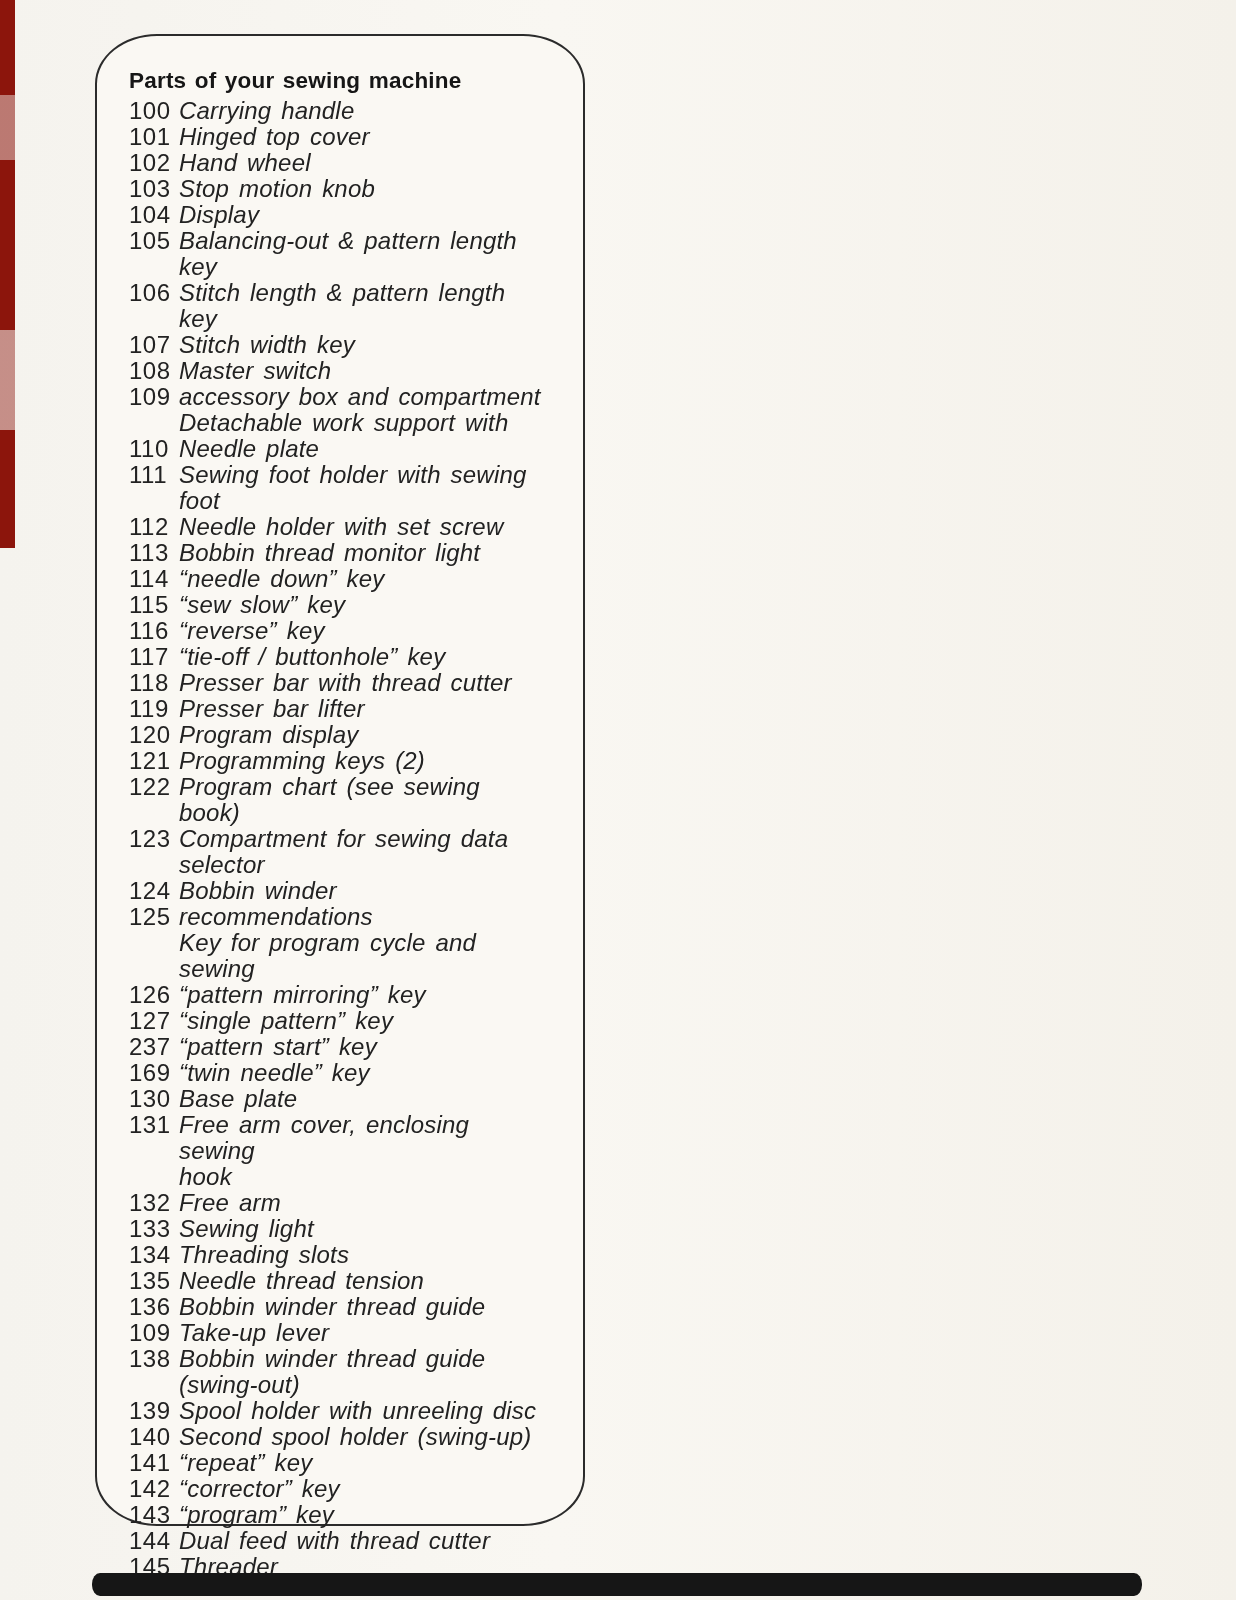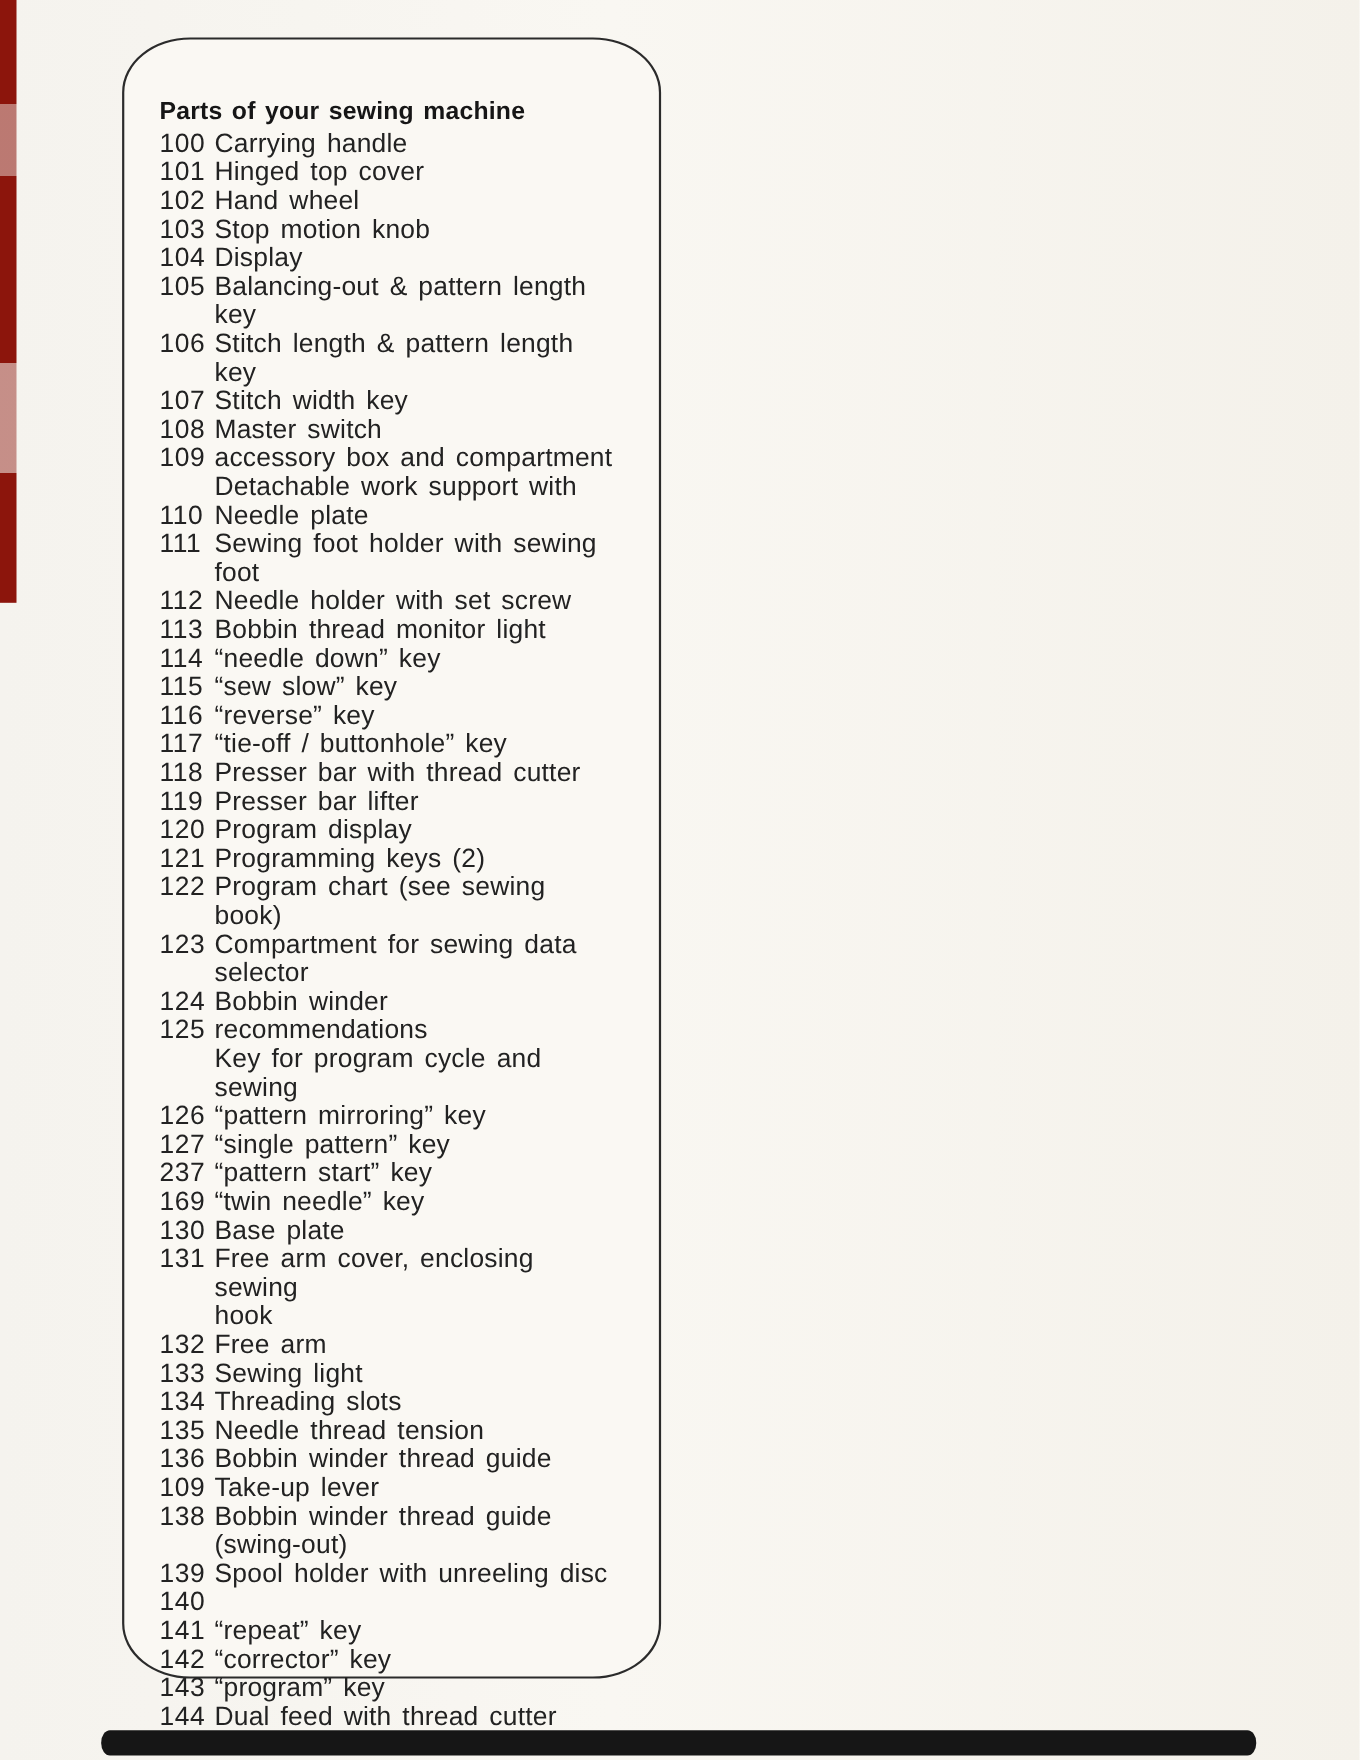--- a/index.html
+++ b/index.html
@@ -47,22 +47,21 @@
   .card {
     position: absolute;
     left: 95px;
     top: 34px;
     width: 490px;
     height: 1492px;
     border: 2px solid #2b2b2b;
     border-radius: 62px / 50px;
     background: #faf8f3;
     box-sizing: border-box;
-    padding: 52px 36px 0 30px;
-    margin-left: 16px;
+    padding: 32px 36px 0 30px;
   }
   .title {
     margin: 0 0 4px 2px;
     font-size: 22.5px;
     font-weight: bold;
     letter-spacing: 0.2px;
     word-spacing: 2px;
     color: #161616;
   }
   .list {
@@ -76,20 +75,21 @@
     color: #222;
   }
   .num {
     flex: 0 0 50px;
     letter-spacing: 0.5px;
   }
   .txt {
     flex: 1;
     word-spacing: 3px;
     letter-spacing: 0.2px;
+    font-style: italic;
   }
 </style>
 </head>
 <body>
 
 <div class="page">
   <div class="red-edge"></div>
   <div class="card">
     <h1 class="title">Parts of your sewing machine</h1>
     <div class="list">
@@ -373,20 +373,23 @@
 
   <div class="row">
     <span class="num">139</span>
     <span class="txt">
             <div>Spool holder with unreeling disc</div>
           </span>
   </div>
 
   <div class="row">
     <span class="num">140</span>
+    <span class="txt">
+            <div>Second spool holder (swing-up)</div>
+          </span>
   </div>
 
   <div class="row">
     <span class="num">141</span>
     <span class="txt">
             <div>“repeat” key</div>
           </span>
   </div>
 
   <div class="row">

